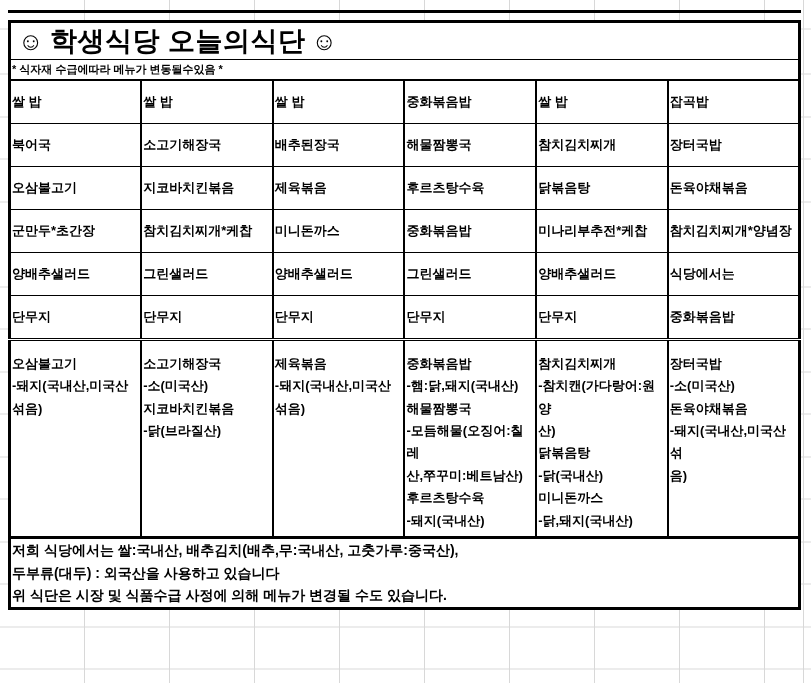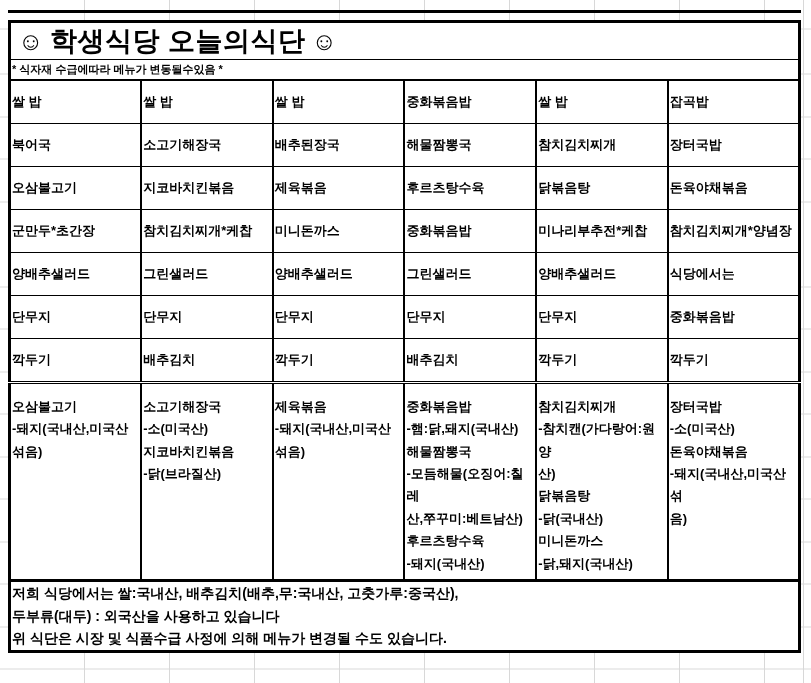--- a/index.html
+++ b/index.html
@@ -154,28 +154,20 @@
         <td>양배추샐러드</td>
         <td>식당에서는</td>
       </tr>
       <tr class="menu-row">
         <td>단무지</td>
         <td>단무지</td>
         <td>단무지</td>
         <td>단무지</td>
         <td>단무지</td>
         <td>중화볶음밥</td>
-      </tr>
-      <tr class="menu-row">
-        <td>깍두기</td>
-        <td>배추김치</td>
-        <td>깍두기</td>
-        <td>배추김치</td>
-        <td>깍두기</td>
-        <td>깍두기</td>
       </tr>
       <tr class="origin-row">
         <td>오삼불고기
 -돼지(국내산,미국산
 섞음)</td>
         <td>소고기해장국
 -소(미국산)
 지코바치킨볶음
 -닭(브라질산)</td>
         <td>제육볶음

